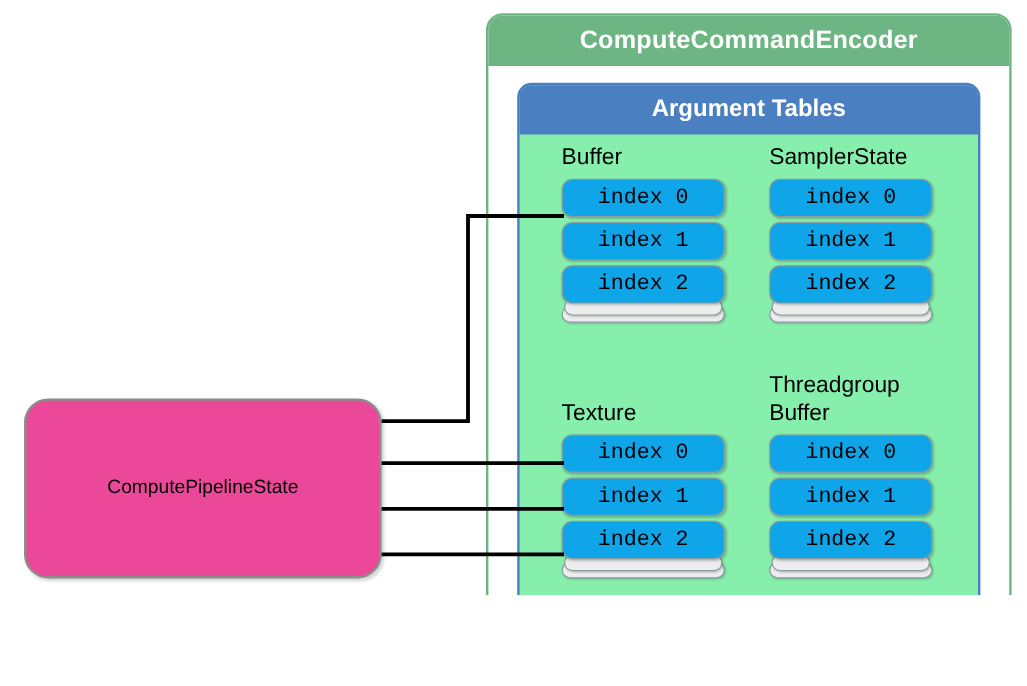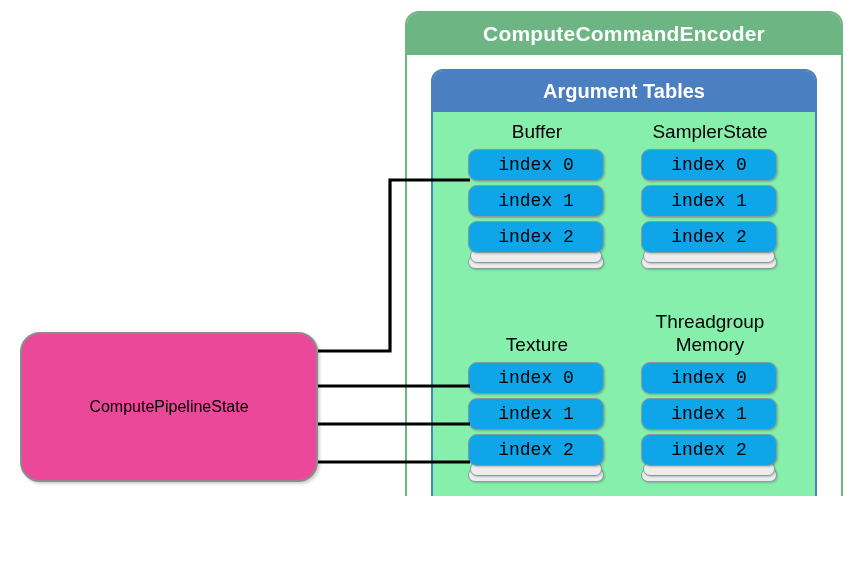--- a/index.html
+++ b/index.html
@@ -81,21 +81,21 @@
   .table-group {
     position: absolute;
     width: 138px;
   }
   .group-buffer        { left: 468px; top: 120px; }
   .group-sampler       { left: 641px; top: 120px; }
   .group-texture       { left: 468px; top: 333px; }
   .group-threadgroup   { left: 641px; top: 310px; }
 
   .group-label {
-    text-align: center;
+    text-align: left;
     font-size: 19px;
     color: #000000;
     line-height: 23px;
     margin-bottom: 6px;
     white-space: pre-line;
   }
 
   .slot-stack {
     position: relative;
   }
@@ -215,21 +215,21 @@
       <div class="slot">index 2</div>
       <div class="stack-shadow">
         <span class="s2"></span>
         <span class="s1"></span>
       </div>
     </div>
   </div>
 
   <div class="table-group group-threadgroup">
     <div class="group-label">Threadgroup
-Memory</div>
+Buffer</div>
     <div class="slot-stack">
       <div class="slot">index 0</div>
       <div class="slot">index 1</div>
       <div class="slot">index 2</div>
       <div class="stack-shadow">
         <span class="s2"></span>
         <span class="s1"></span>
       </div>
     </div>
   </div>

